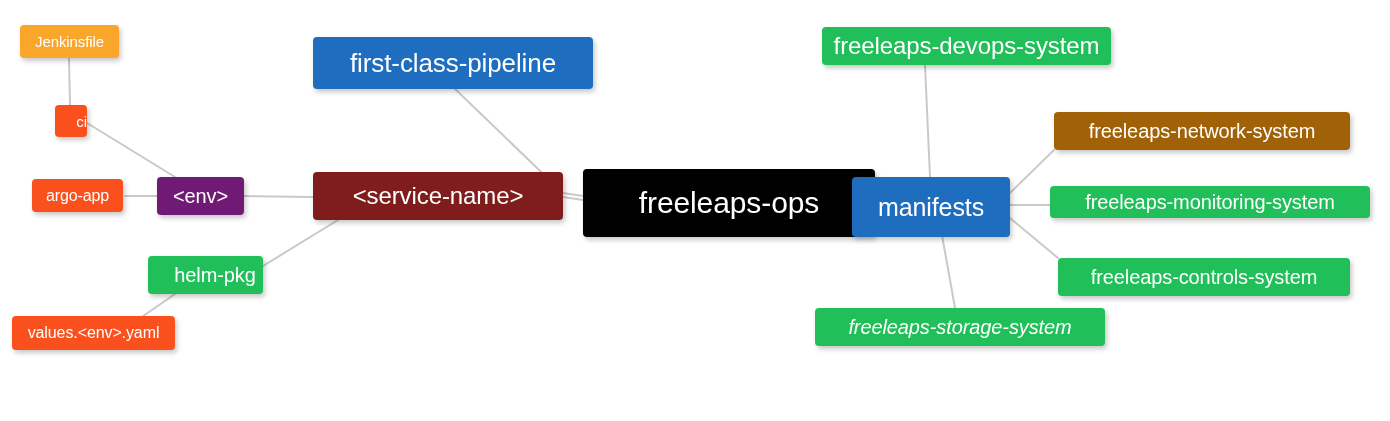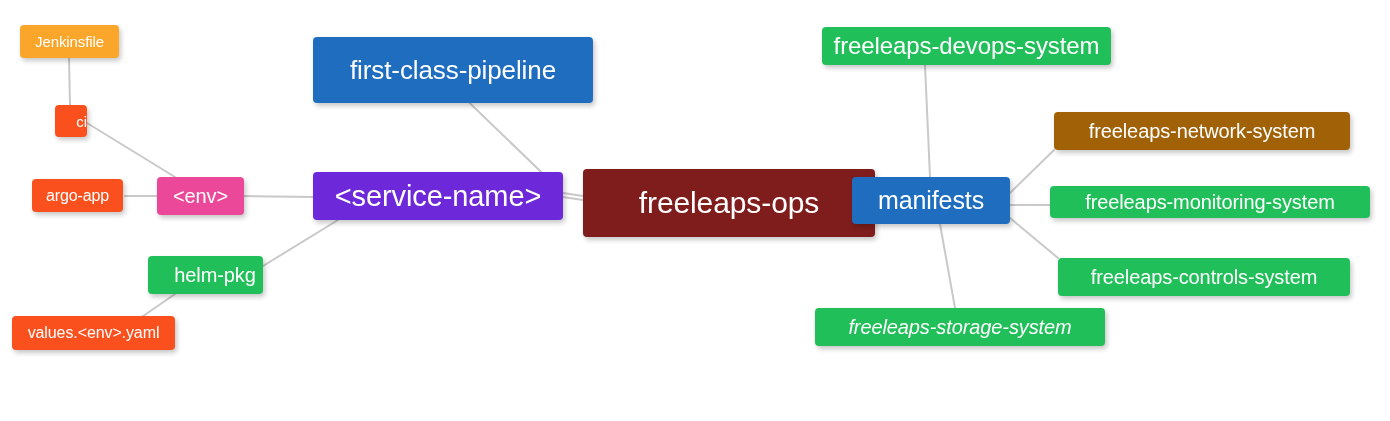--- a/index.html
+++ b/index.html
@@ -51,33 +51,33 @@
       <path d="M 338 220 L 263 266" stroke="#c9c9c9" stroke-width="2" fill="none" stroke-linecap="round"></path>
       <path d="M 175 294 L 120 332" stroke="#c9c9c9" stroke-width="2" fill="none" stroke-linecap="round"></path>
       <path d="M 843 200 L 852 200" stroke="#c9c9c9" stroke-width="2" fill="none" stroke-linecap="round"></path>
       <path d="M 930 177 L 925 65" stroke="#c9c9c9" stroke-width="2" fill="none" stroke-linecap="round"></path>
       <path d="M 1010 193 L 1054 150" stroke="#c9c9c9" stroke-width="2" fill="none" stroke-linecap="round"></path>
       <path d="M 1010 205 L 1050 205" stroke="#c9c9c9" stroke-width="2" fill="none" stroke-linecap="round"></path>
       <path d="M 1010 218 L 1058 258" stroke="#c9c9c9" stroke-width="2" fill="none" stroke-linecap="round"></path>
       <path d="M 940 224 L 955 308" stroke="#c9c9c9" stroke-width="2" fill="none" stroke-linecap="round"></path>
     </svg>
   <div id="node-layer">
-      <div class="node" style="left: 583px; top: 169px; width: 292px; height: 68px; background: #7f1d1d; font-size: 30px;">
+      <div class="node" style="left: 583px; top: 169px; width: 292px; height: 68px; background: #000000; font-size: 30px;">
         <span>freeleaps-ops</span>
       </div>
-      <div class="node" style="left: 313px; top: 37px; width: 280px; height: 66px; background: rgb(31, 109, 191); font-size: 26px; text-align: right;">
+      <div class="node" style="left: 313px; top: 37px; width: 280px; height: 52px; background: rgb(31, 109, 191); font-size: 26px; text-align: right;">
         <span>first-class-pipeline</span>
       </div>
-      <div class="node" style="left: 313px; top: 172px; width: 250px; height: 48px; background: #6d28d9; font-size: 29px;">
+      <div class="node" style="left: 313px; top: 172px; width: 250px; height: 48px; background: #7f1d1d; font-size: 24px;">
         <span>&lt;service-name&gt;</span>
       </div>
-      <div class="node" style="left: 852px; top: 177px; width: 158px; height: 47px; background: rgb(31, 109, 191); font-size: 25px;">
+      <div class="node" style="left: 852px; top: 177px; width: 158px; height: 60px; background: rgb(31, 109, 191); font-size: 25px;">
         <span>manifests</span>
       </div>
-      <div class="node" style="left: 157px; top: 177px; width: 87px; height: 38px; background: #ec4899; font-size: 20px;">
+      <div class="node" style="left: 157px; top: 177px; width: 87px; height: 38px; background: #701a75; font-size: 20px;">
         <span>&lt;env&gt;</span>
       </div>
       <div class="node" style="left: 148px; top: 256px; width: 115px; height: 38px; background: rgb(33, 191, 89); font-size: 20px; padding-left: 19px;">
         <span>helm-pkg</span>
       </div>
       <div class="node" style="left: 55px; top: 105px; width: 32px; height: 32px; background: rgb(249, 80, 30); font-size: 15px; justify-content: flex-end;">
         <span>ci</span>
       </div>
       <div class="node" style="left: 20px; top: 25px; width: 99px; height: 33px; background: rgb(249, 166, 43); font-size: 15px;">
         <span>Jenkinsfile</span>

